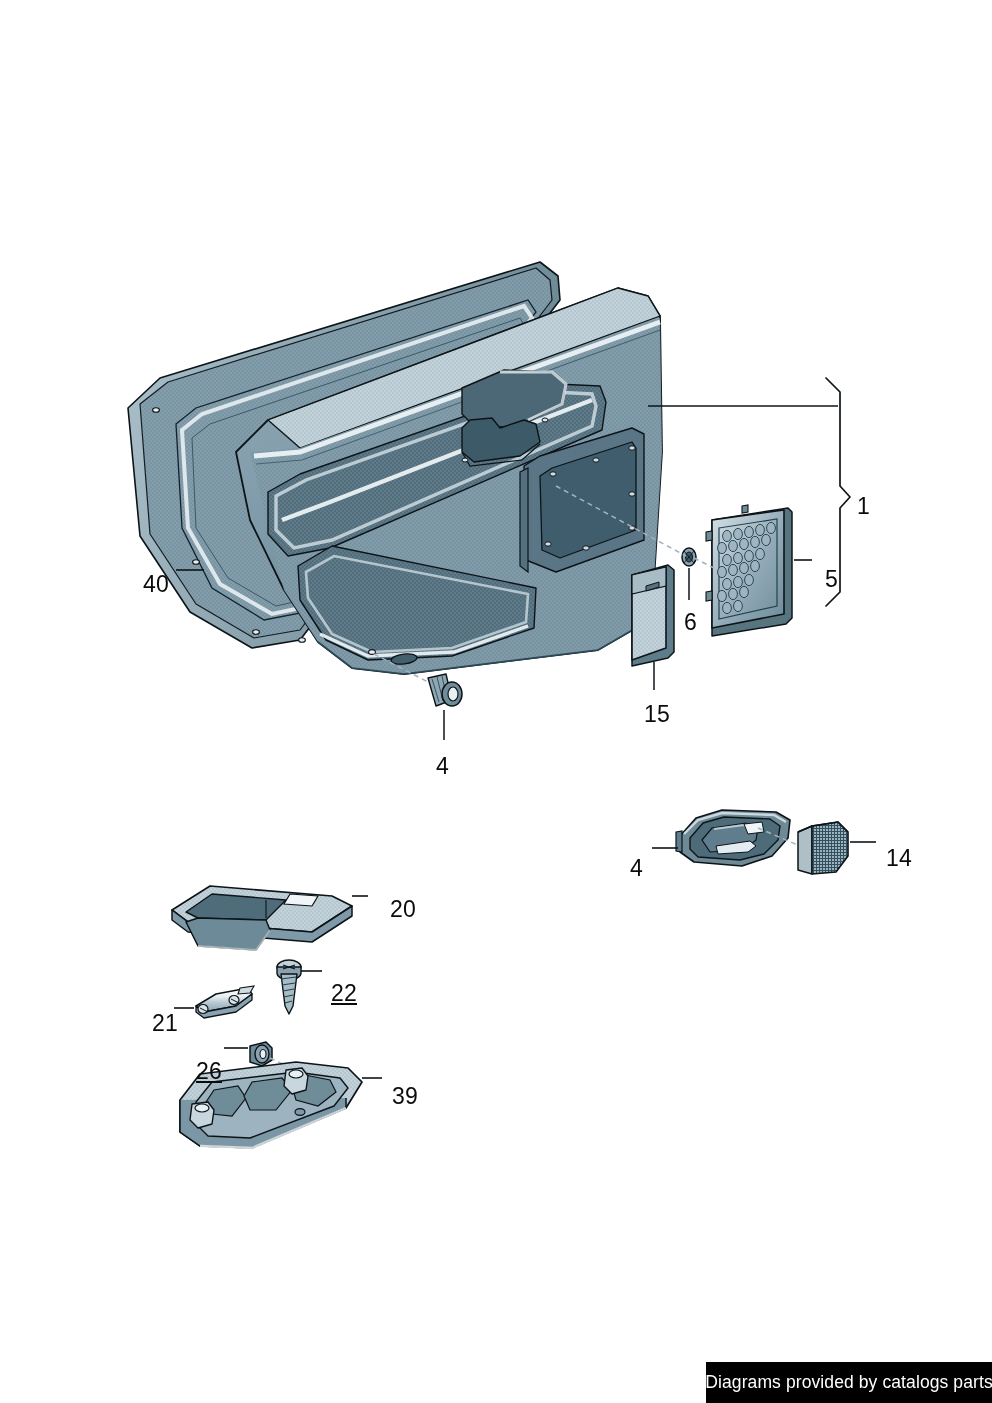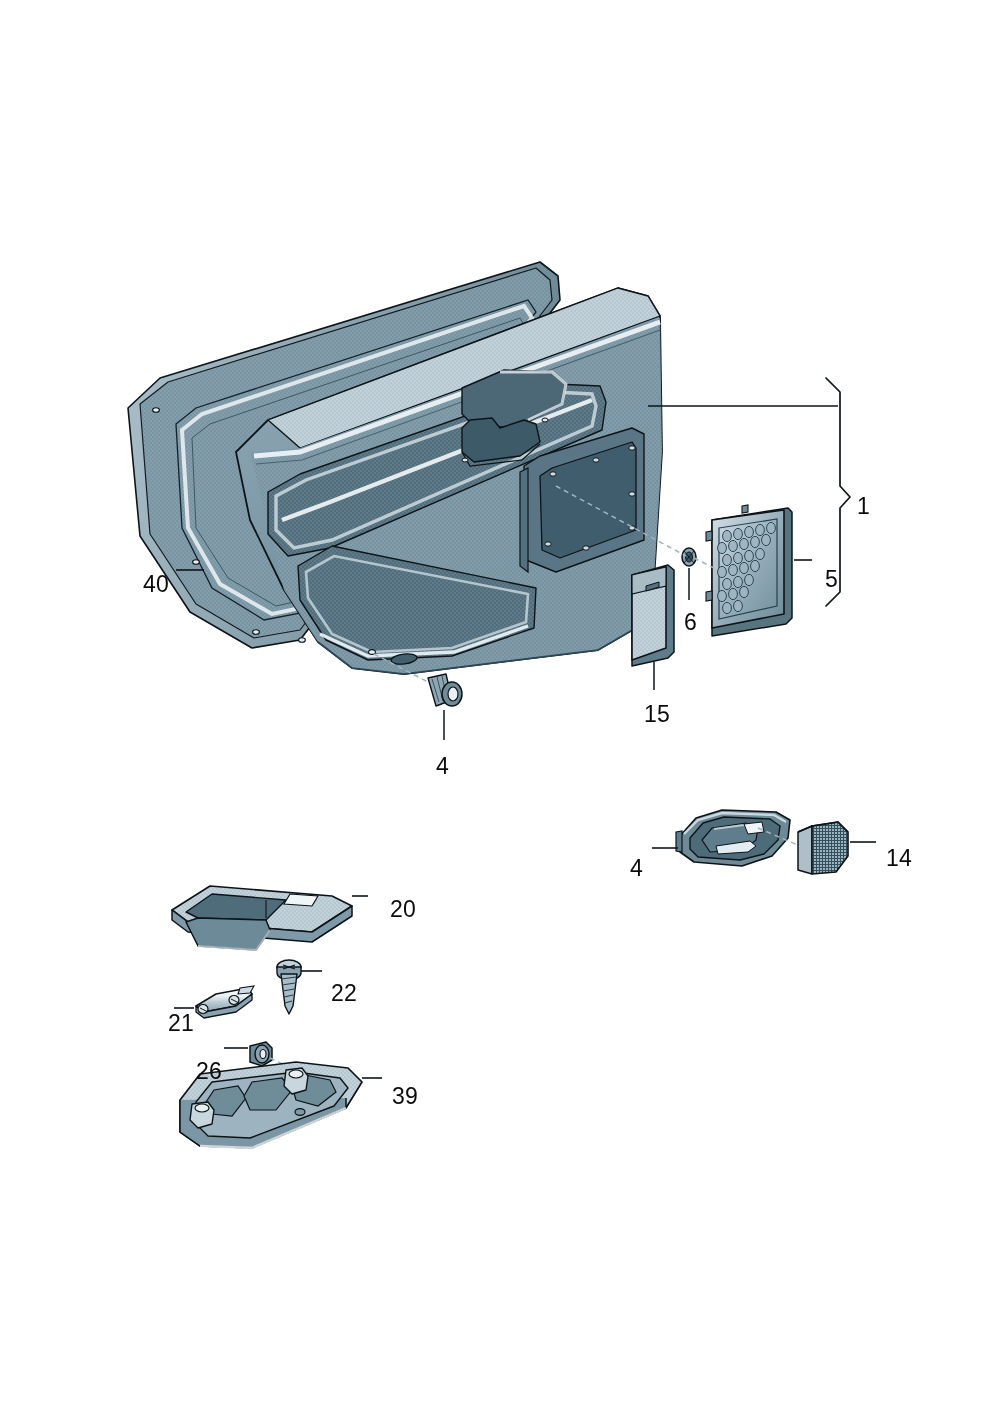--- a/index.html
+++ b/index.html
@@ -375,19 +375,22 @@
 
   <div class="callout" style="left:143px;top:573px;">40</div>
   <div class="callout" style="left:857px;top:495px;">1</div>
   <div class="callout" style="left:825px;top:568px;">5</div>
   <div class="callout" style="left:684px;top:611px;">6</div>
   <div class="callout" style="left:644px;top:703px;">15</div>
   <div class="callout" style="left:436px;top:755px;">4</div>
   <div class="callout" style="left:630px;top:857px;">4</div>
   <div class="callout" style="left:886px;top:847px;">14</div>
   <div class="callout" style="left:390px;top:898px;">20</div>
-  <div class="callout" style="left:152px;top:1012px;margin-left:16px;">21</div>
-  <div class="callout" style="left:331px;top:982px;">22</div>
-  <div class="callout" style="left:196px;top:1060px;">26</div>
+  <div class="callout" style="left:152px;top:1012px;">21</div>
+  <div class="callout" style="left:331px;top:982px;text-decoration:underline;">22</div>
+  <div class="callout" style="left:196px;top:1060px;text-decoration:underline;">26</div>
   <div class="callout" style="left:392px;top:1085px;">39</div>
 
+  <div id="footer-bar">
+    <span class="footer-text">Diagrams provided by catalogs parts</span>
+  </div>
 
 </div>
 
 </body></html>

